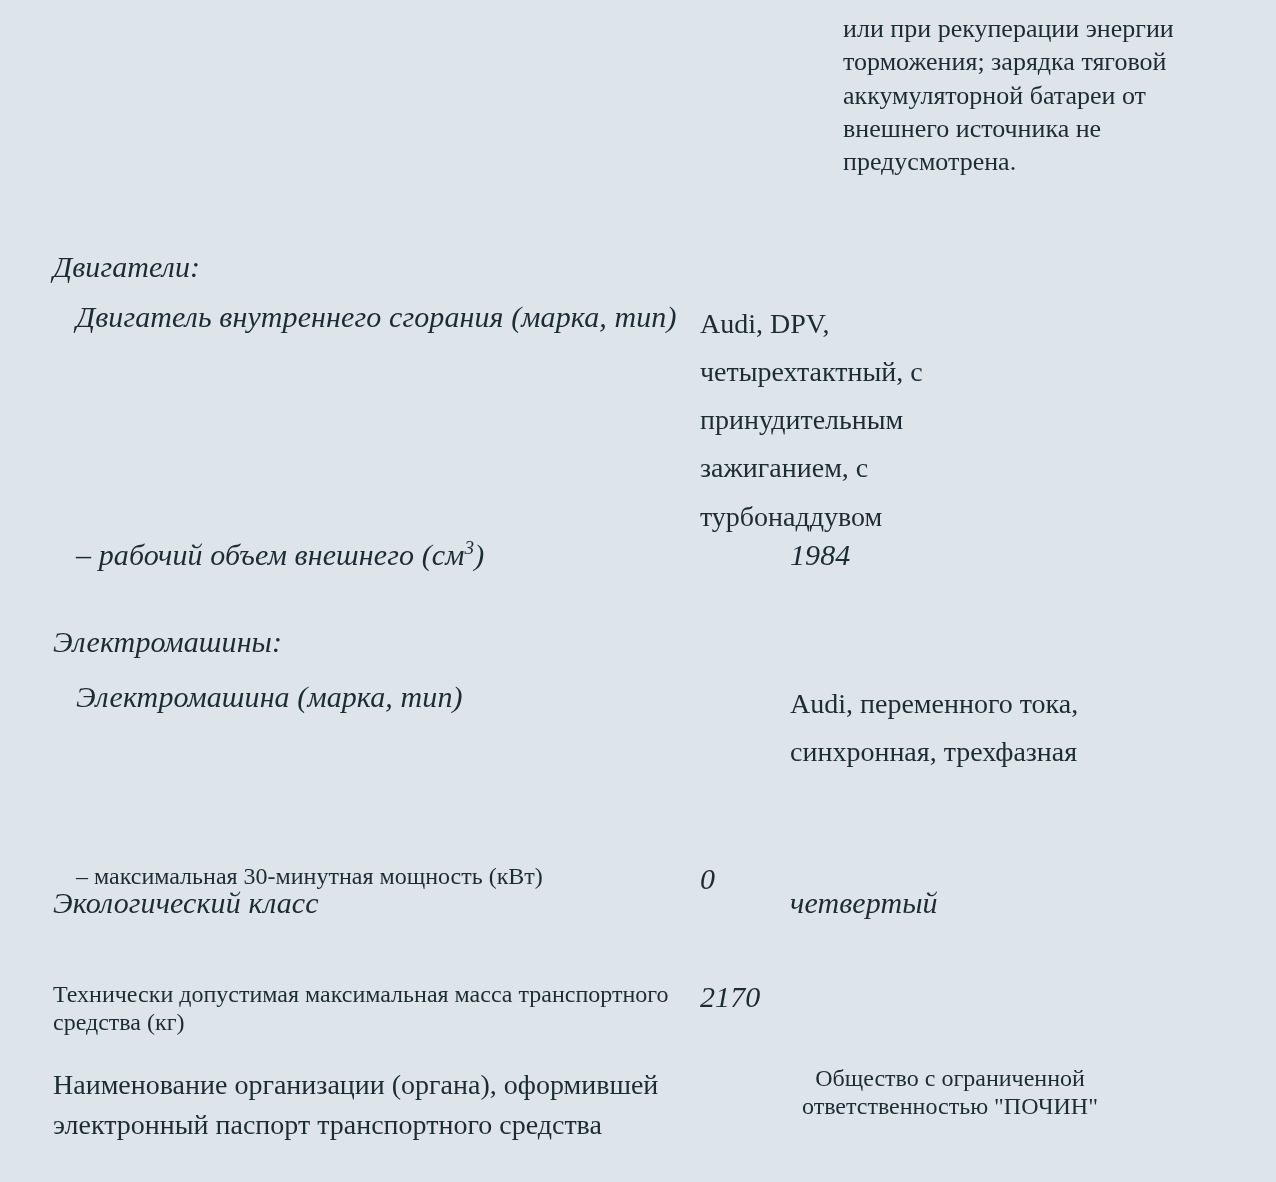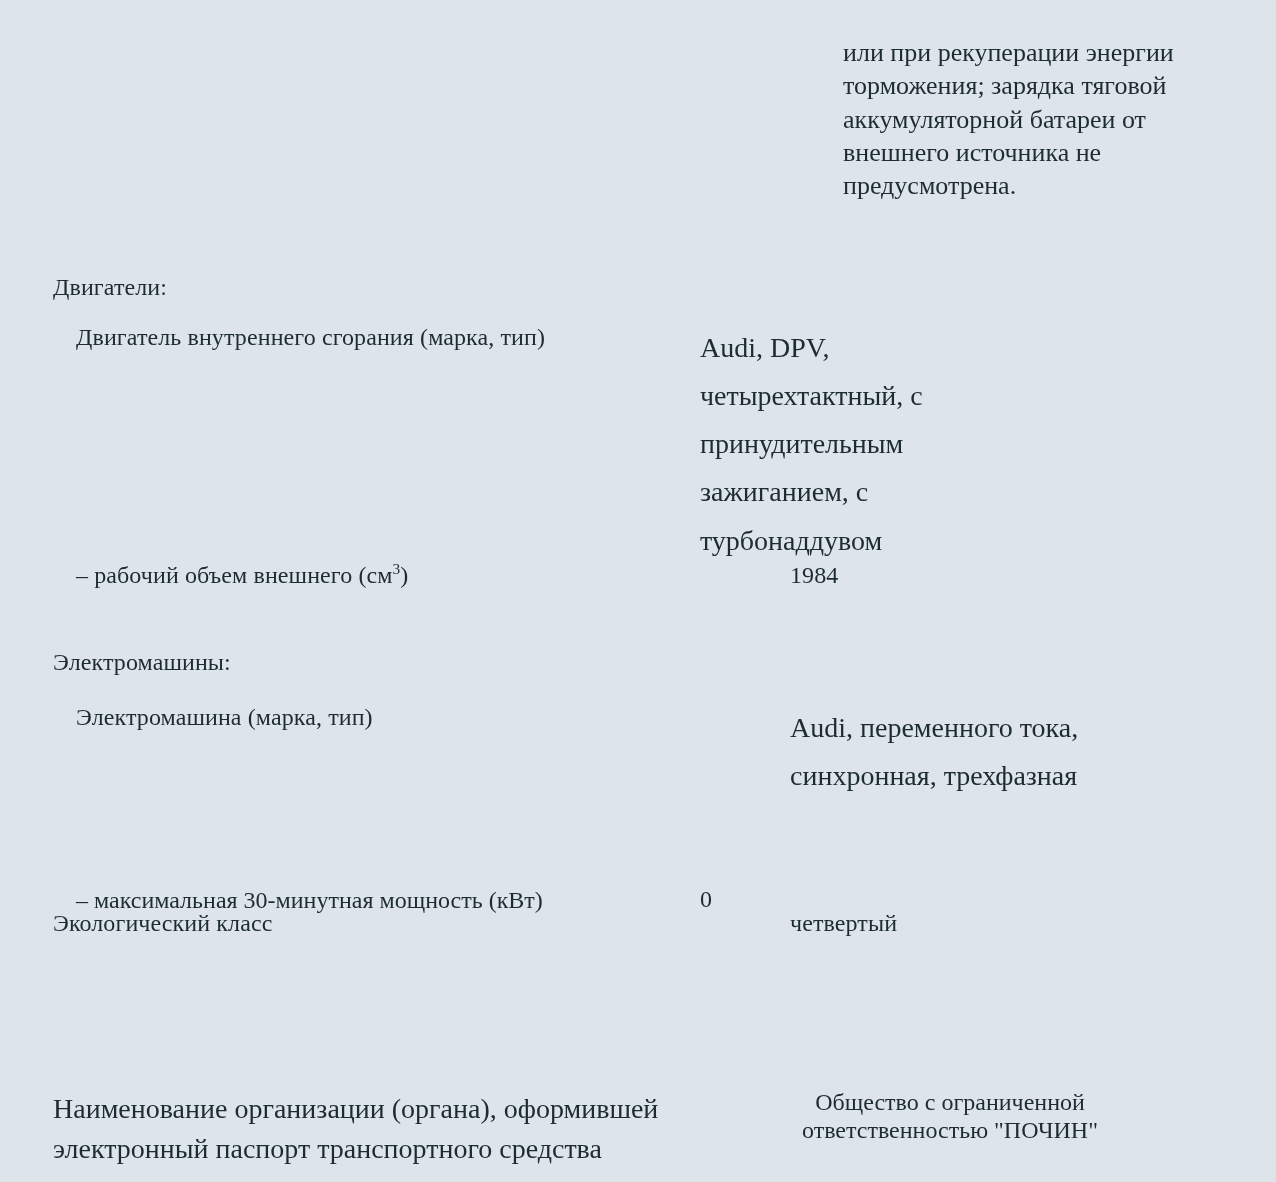--- a/index.html
+++ b/index.html
@@ -12,21 +12,20 @@
     background: #dde5ea;
     font-family: "Liberation Serif", serif;
     color: #1d2b33;
     overflow: hidden;
   }
   .page {
     position: relative;
     width: 1276px;
     height: 1012px;
     box-sizing: border-box;
-    margin-top: 24px;
   }
   .row {
     display: flex;
     align-items: flex-start;
     width: 100%;
   }
   .label-col {
     width: 790px;
     flex: 0 0 790px;
     box-sizing: border-box;
@@ -36,23 +35,24 @@
     box-sizing: border-box;
     padding-right: 60px;
   }
   .indent-1 {
     padding-left: 53px;
   }
   .indent-2 {
     padding-left: 76px;
   }
   .txt {
-    font-size: 24px;
+    font-size: 30px;
     line-height: 1.16;
     letter-spacing: 0.1px;
+    font-style: italic;
   }
   .txt-spaced {
     font-size: 28px;
     line-height: 1.72;
   }
   .txt-tight {
     font-size: 24px;
     line-height: 1.18;
   }
   
@@ -126,20 +126,26 @@
     </div>
   </div>
 
   <div class="block" style="top:886px;">
     <div class="row">
       <div class="label-col indent-1 txt">Экологический класс</div>
       <div class="value-col txt">четвертый</div>
     </div>
   </div>
 
+  <div class="block" style="top:980px;">
+    <div class="row">
+      <div class="label-col indent-1 txt-tight" style="width:700px;flex:0 0 700px;">Технически допустимая максимальная масса транспортного средства (кг)</div>
+      <div class="value-col txt">2170</div>
+    </div>
+  </div>
 
   <div class="block" style="top:1065px;">
     <div class="row">
       <div class="label-col indent-1 txt-spaced" style="width:790px;flex:0 0 790px;line-height:1.44;">Наименование организации (органа), оформившей электронный паспорт транспортного средства</div>
       <div class="value-col txt-tight" style="width:380px;flex:0 0 380px;line-height:1.15;text-align:center;">Общество с ограниченной ответственностью "ПОЧИН"</div>
     </div>
   </div>
 
 </div>
 

